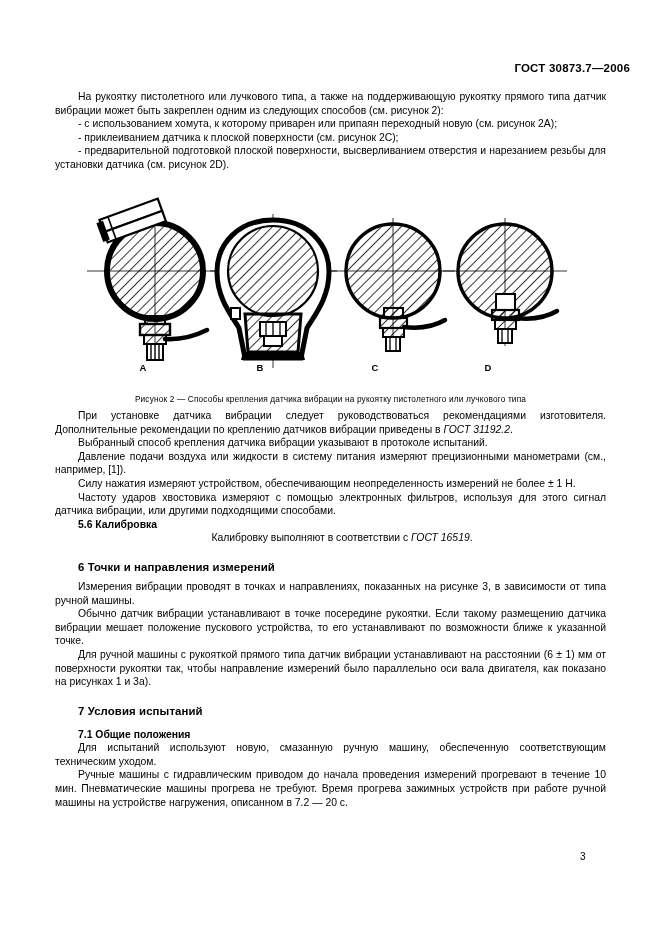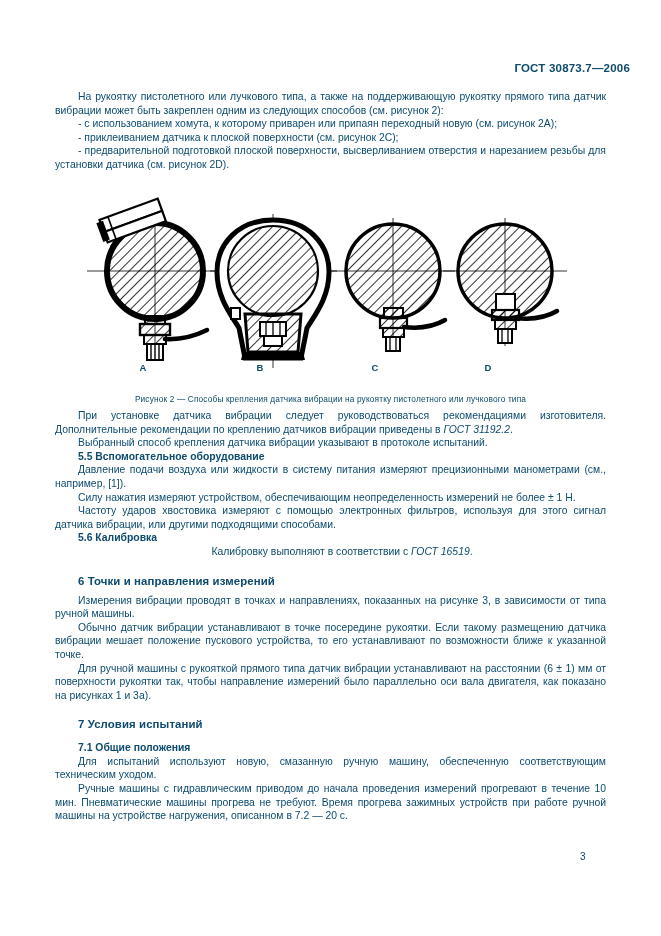--- a/index.html
+++ b/index.html
@@ -7,21 +7,21 @@
     margin: 0;
     padding: 0;
     background: #ffffff;
   }
   .page {
     position: relative;
     width: 661px;
     height: 936px;
     background: #ffffff;
     font-family: "Liberation Sans", "DejaVu Sans", sans-serif;
-    color: #0c4a6e;
+    color: #000000;
     overflow: hidden;
     box-sizing: border-box;
   }
   .header {
     position: absolute;
     top: 62px;
     right: 31px;
     font-size: 11.5px;
     font-weight: bold;
     letter-spacing: 0.2px;
@@ -212,21 +212,20 @@
   </div>
 
   <div class="fig-caption">Рисунок 2 — Способы крепления датчика вибрации на рукоятку пистолетного или лучкового типа</div>
 
   <div class="content" style="top:409px;">
 
     <p class="body"><span>При установке датчика вибрации следует руководствоваться рекомендациями изготовителя. Дополнительные рекомендации по креплению датчиков вибрации приведены в </span><span class="ital">ГОСТ 31192.2</span><span>.</span></p>
 
     <p class="body">Выбранный способ крепления датчика вибрации указывают в протоколе испытаний.</p>
 
-    <h3 class="sec">5.5  Вспомогательное оборудование</h3>
 
     <p class="body">Давление подачи воздуха или жидкости в систему питания измеряют прецизионными манометрами (см., например,  [1]).</p>
 
     <p class="body">Силу нажатия измеряют устройством, обеспечивающим неопределенность измерений не более ± 1 Н.</p>
 
     <p class="body">Частоту ударов хвостовика измеряют с помощью электронных фильтров, используя для этого сигнал датчика вибрации, или другими подходящими способами.</p>
 
     <h3 class="sec">5.6  Калибровка</h3>
 
     <p class="body nojust"><span>Калибровку выполняют в соответствии с </span><span class="ital">ГОСТ 16519</span><span>.</span></p>

